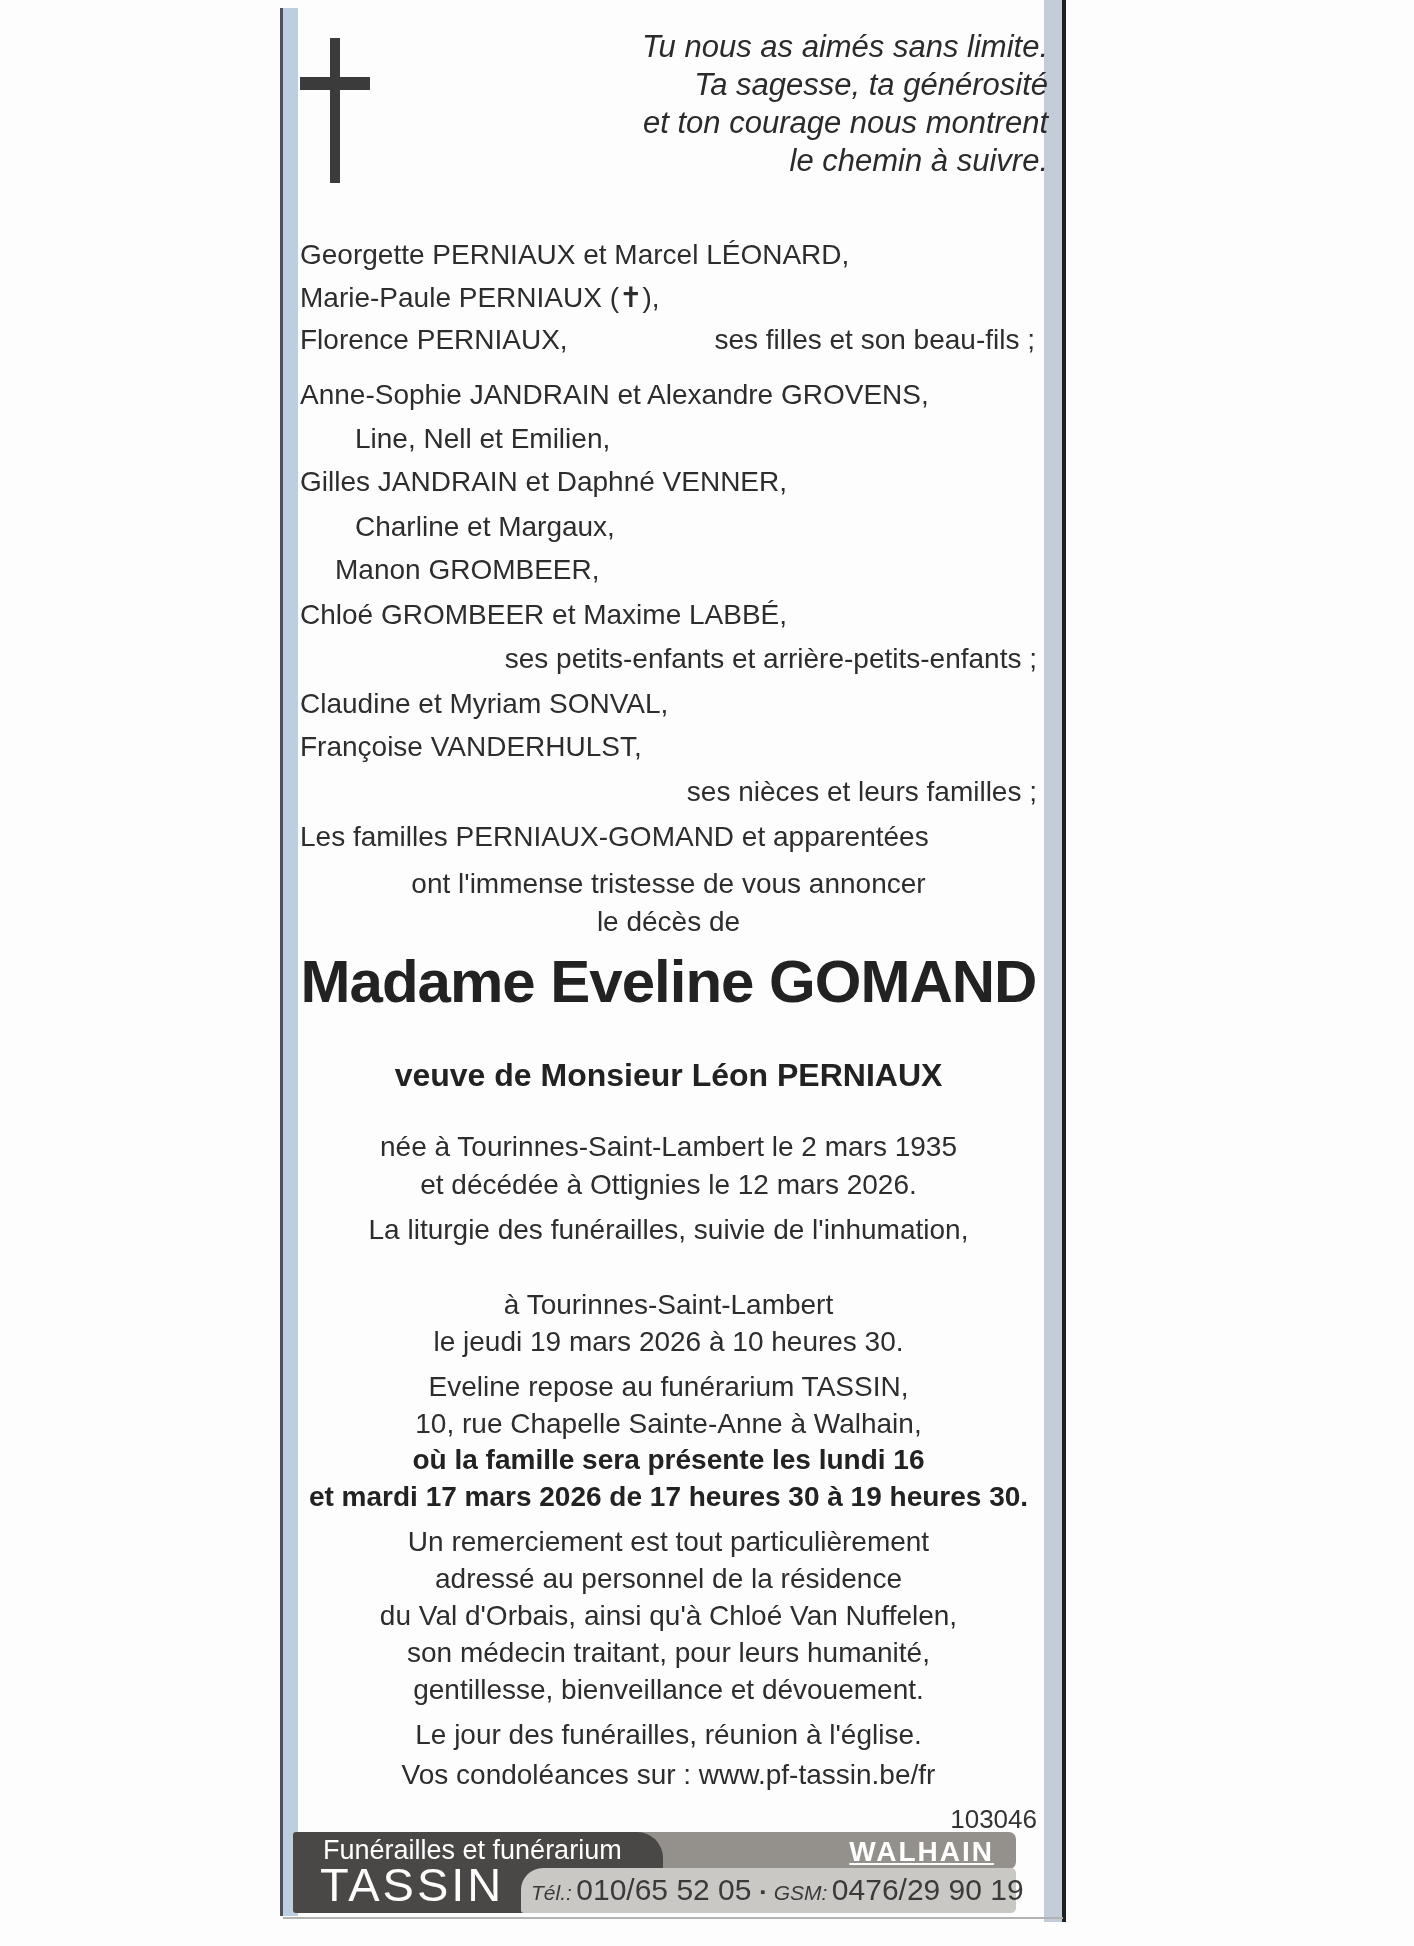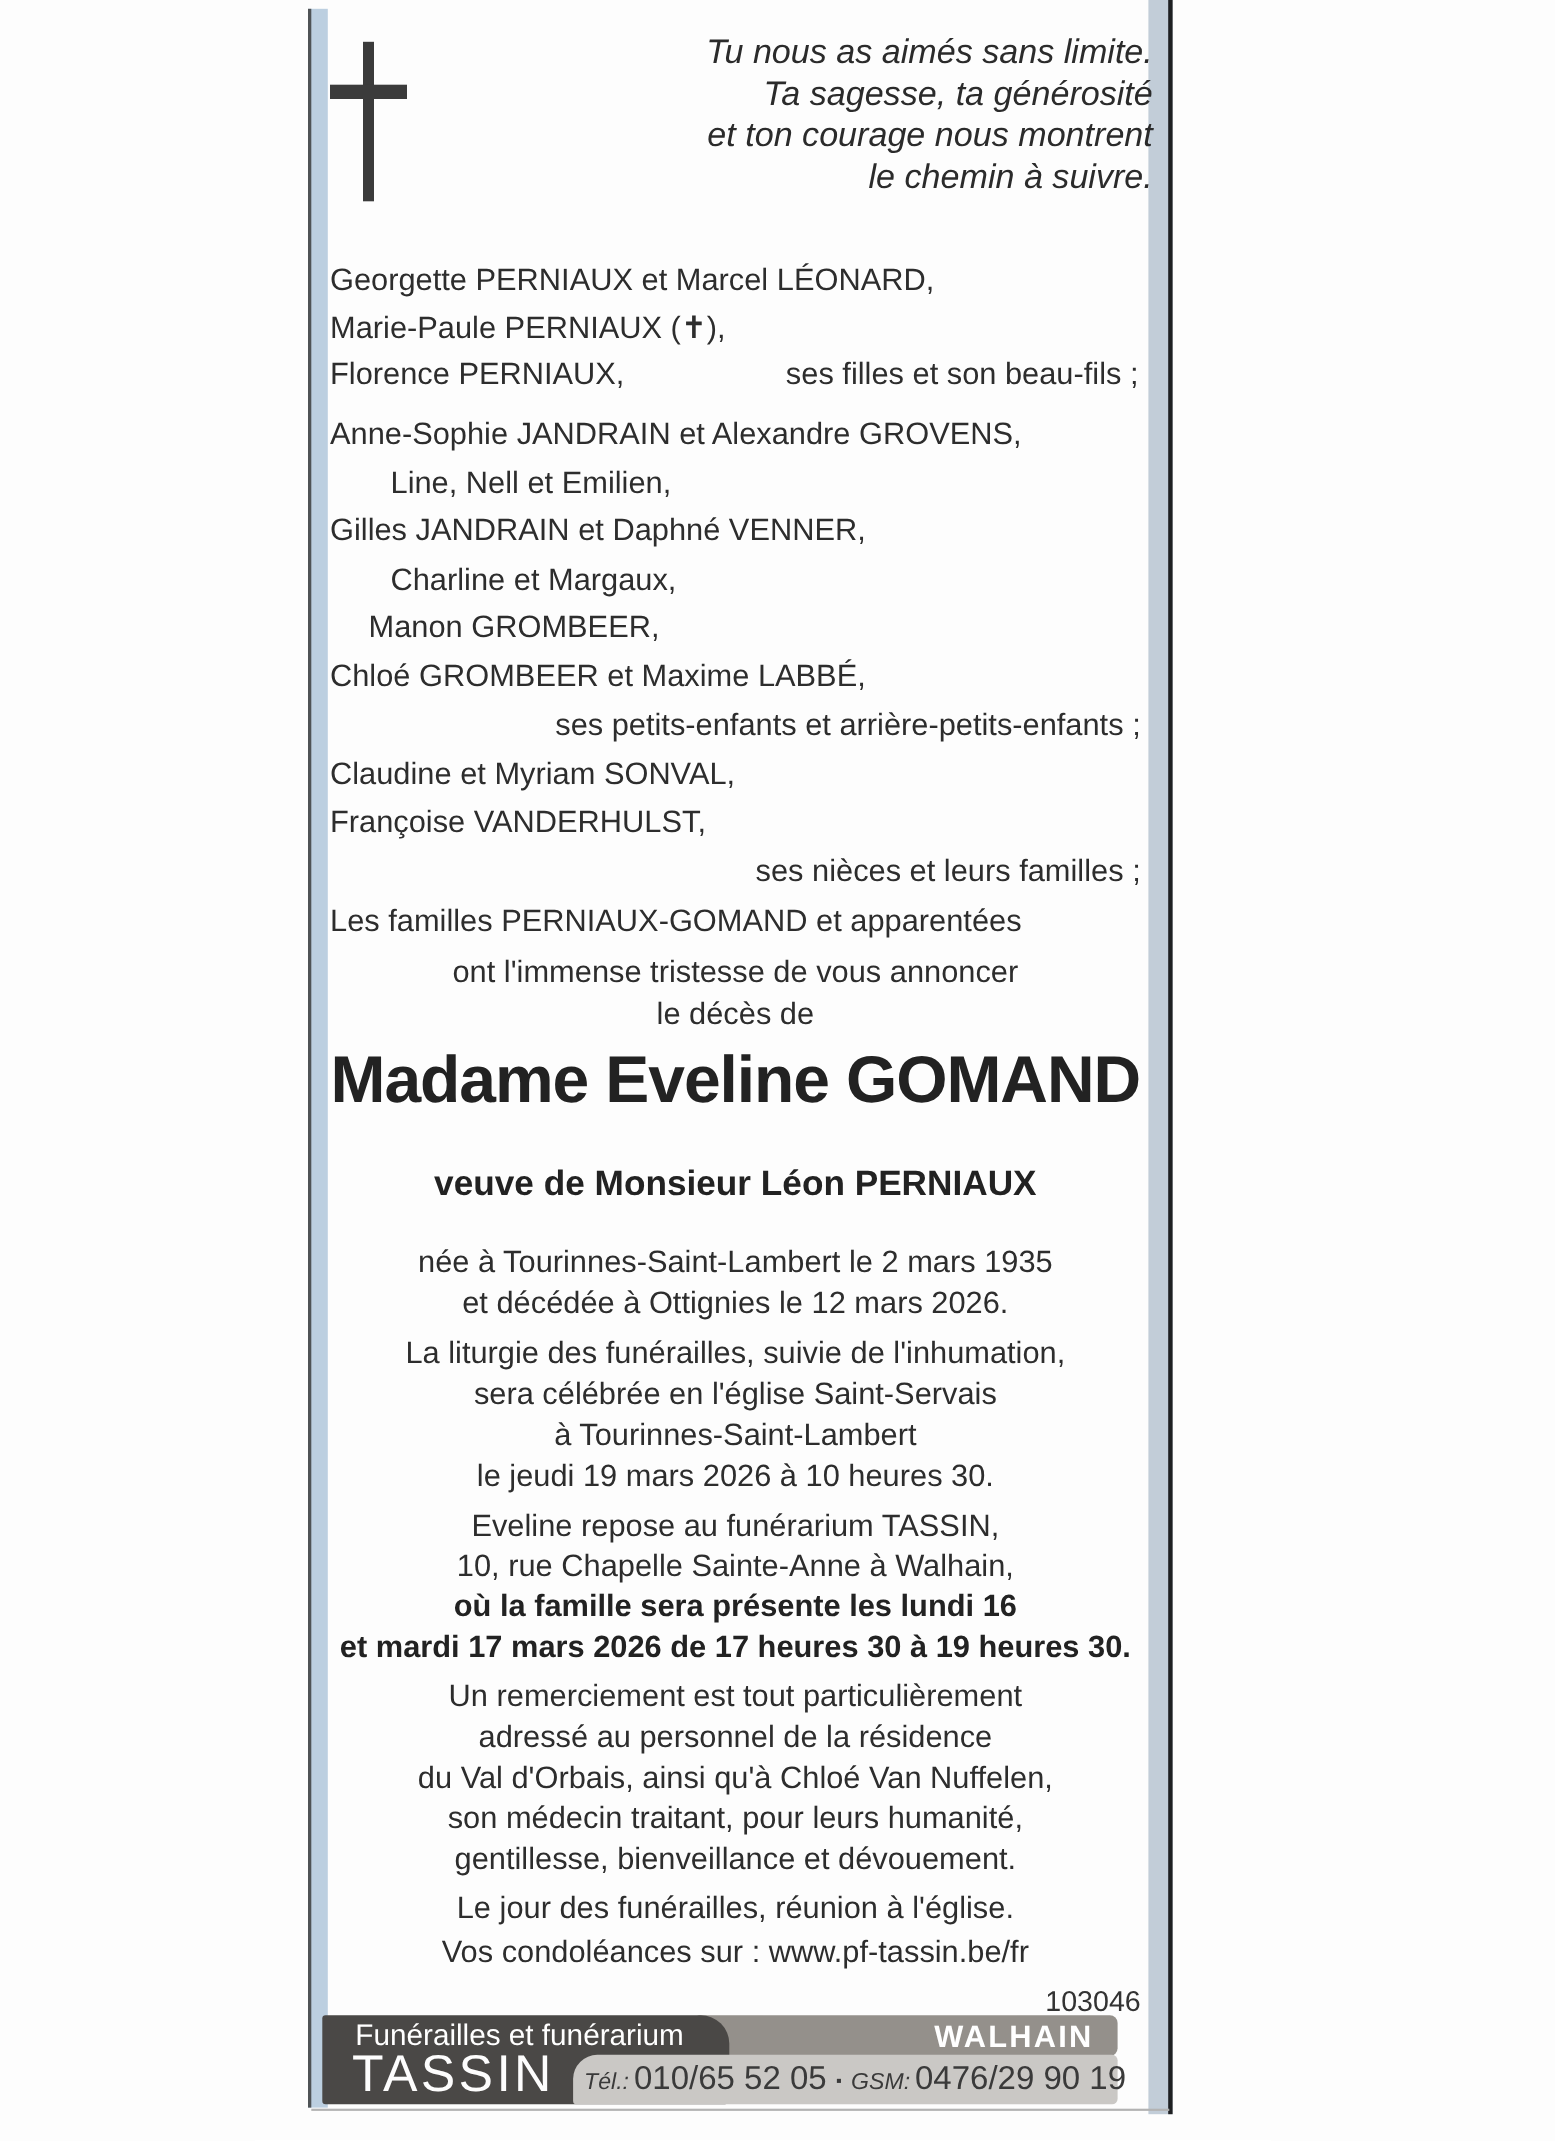--- a/index.html
+++ b/index.html
@@ -38,21 +38,21 @@
   .title{font-size:60px;font-weight:bold;letter-spacing:-1px;color:#222;line-height:64px;}
   .subtitle{font-size:32px;font-weight:bold;color:#222;}
   .refnum{font-size:26px;color:#333;}
   
   #footer{position:absolute;left:293px;top:1832px;width:723px;height:81px;}
   #footer .band-mid{position:absolute;left:340px;top:0;width:383px;height:37px;background:#94908b;border-radius:3px 7px 7px 3px;}
   #footer .block-dark{position:absolute;left:0;top:0;width:370px;height:81px;background:#4a4846;border-radius:3px 26px 4px 3px;}
   #footer .band-light{position:absolute;left:228px;top:36px;width:495px;height:45px;background:#cac8c5;border-radius:22px 5px 5px 3px;}
   #footer .tagline{position:absolute;left:30px;top:3px;color:#fff;font-size:27px;white-space:nowrap;}
   #footer .brand{position:absolute;left:27px;top:28px;color:#fdfdfd;font-size:47px;letter-spacing:3px;line-height:50px;white-space:nowrap;}
-  #footer .location{position:absolute;right:22px;top:4px;color:#fff;font-weight:bold;font-size:28px;letter-spacing:2px;}
+  #footer .location{position:absolute;right:22px;top:4px;color:#fff;font-weight:bold;font-size:28px;letter-spacing:2px;text-decoration:underline;}
   #footer .phone{position:absolute;left:238px;top:41px;color:#3a3a3a;white-space:nowrap;}
   #footer .phone .lbl{font-style:italic;font-size:21px;}
   #footer .phone .num{font-size:30px;}
   #footer .phone .sep{font-size:15px;vertical-align:3px;padding:0 4px;}
   #bottom-shadow{position:absolute;left:283px;top:1917px;width:780px;height:2px;background:#b3b3b3;}
 </style>
 </head>
 <body>
 
 <div id="page">
@@ -95,21 +95,20 @@
   <div class="line c" style="top:867px;">ont l'immense tristesse de vous annoncer</div>
   <div class="line c" style="top:905px;">le décès de</div>
 
   <div class="line c title" style="top:950px;">Madame Eveline GOMAND</div>
   <div class="line c subtitle" style="top:1058px;">veuve de Monsieur Léon PERNIAUX</div>
 
   <div class="line c" style="top:1130px;">née à Tourinnes-Saint-Lambert le 2 mars 1935</div>
   <div class="line c" style="top:1168px;">et décédée à Ottignies le 12 mars 2026.</div>
 
   <div class="line c" style="top:1213px;">La liturgie des funérailles, suivie de l'inhumation,</div>
-  <div class="line c" style="top:1250px;">sera célébrée en l'église Saint-Servais</div>
   <div class="line c" style="top:1288px;">à Tourinnes-Saint-Lambert</div>
   <div class="line c" style="top:1325px;">le jeudi 19 mars 2026 à 10 heures 30.</div>
 
   <div class="line c" style="top:1370px;">Eveline repose au funérarium TASSIN,</div>
   <div class="line c" style="top:1407px;">10, rue Chapelle Sainte-Anne à Walhain,</div>
   <div class="line c b" style="top:1443px;">où la famille sera présente les lundi 16</div>
   <div class="line c b" style="top:1480px;">et mardi 17 mars 2026 de 17 heures 30 à 19 heures 30.</div>
 
   <div class="line c" style="top:1525px;">Un remerciement est tout particulièrement</div>
   <div class="line c" style="top:1562px;">adressé au personnel de la résidence</div>

